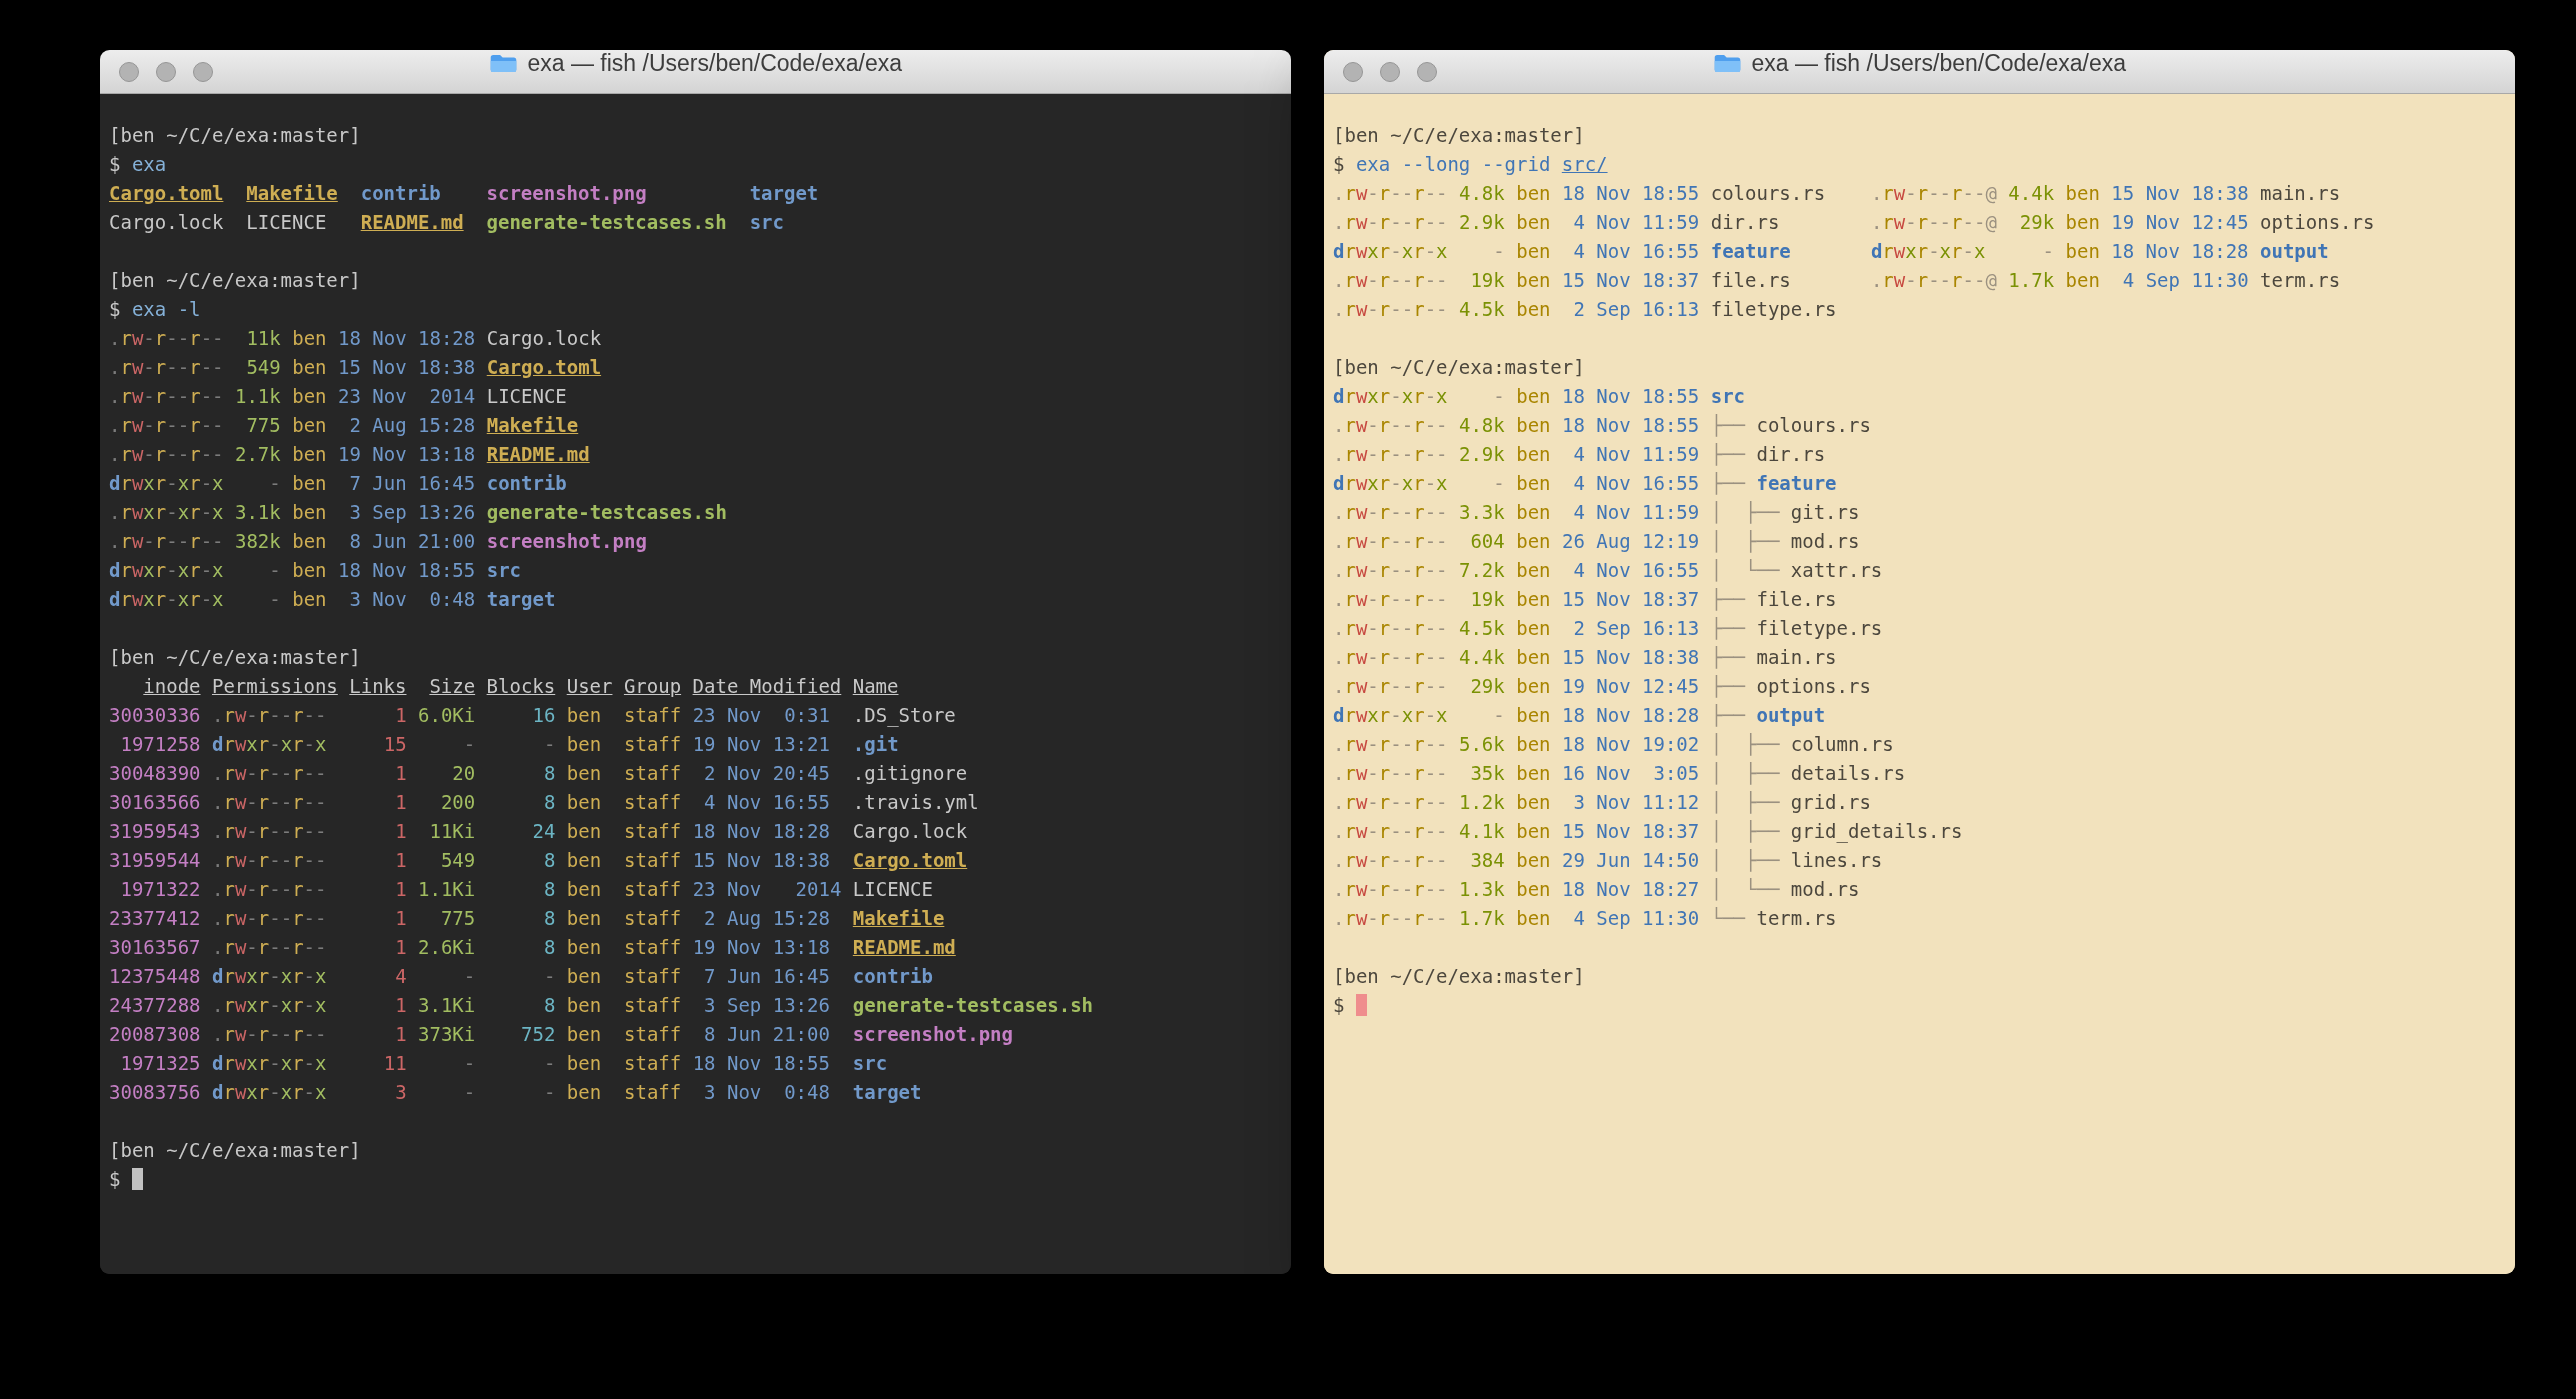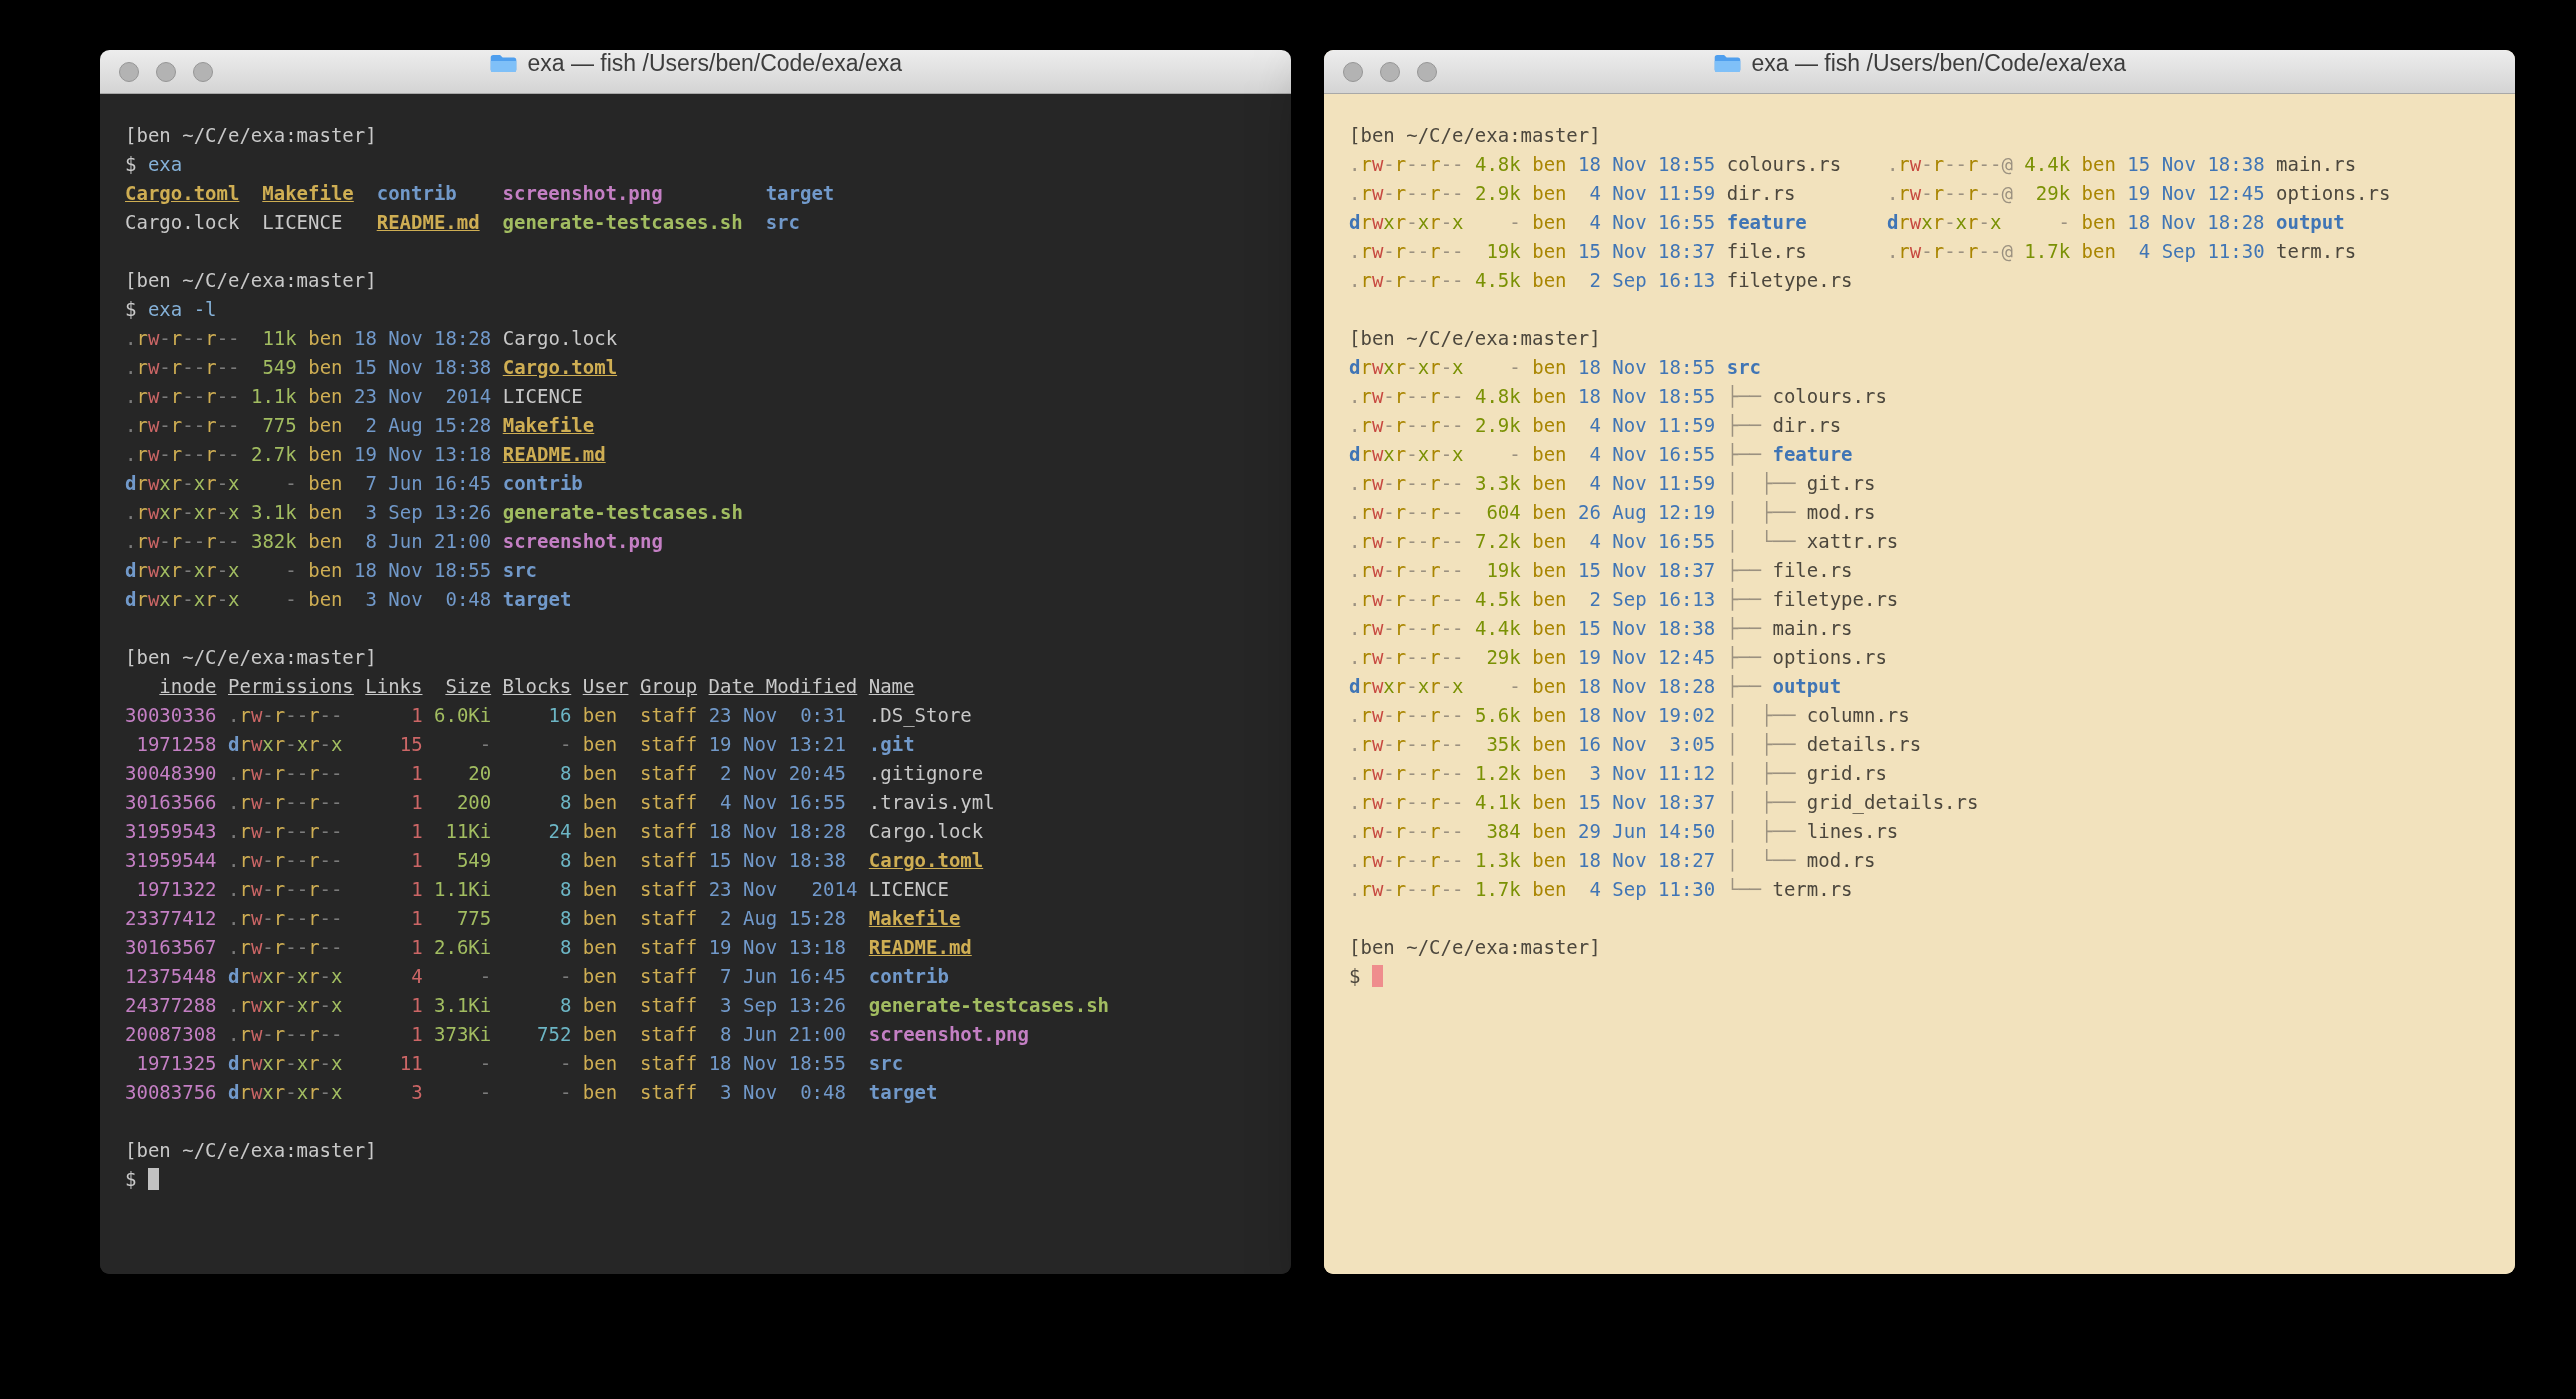--- a/index.html
+++ b/index.html
@@ -47,21 +47,21 @@
   .title {
     display:flex; align-items:center; gap:9.6px;
     font-family:"Liberation Sans", sans-serif;
     font-size:23px; font-weight:500;
     color:#3d3d3d;
   }
   .folder-icon { width:29px; height:23px; flex:0 0 auto; }
 
   .terminal {
     height:1180px;
-    padding:27px 25px;
+    padding:27px 9px;
     font-size:19px;
     line-height:29px;
     background:var(--bg);
     color:var(--fg);
     cursor:text;
   }
   .line { white-space:pre; min-height:29px; }
 
   .c-fg   { color:var(--fg); }
   .c-cmd  { color:var(--cmd); }
@@ -149,20 +149,21 @@
     <div class="title">
       <svg class="folder-icon" viewBox="0 0 34 26">
         <path d="M2 6 C2 4 3 3 5 3 L13 3 L16 6 L29 6 C31 6 32 7 32 9 L32 20 C32 22 31 23 29 23 L5 23 C3 23 2 22 2 20 Z" fill="#4f9fee"></path>
         <path d="M2 10 L32 10 L32 20 C32 22 31 23 29 23 L5 23 C3 23 2 22 2 20 Z" fill="#7fc0f8"></path>
       </svg>
       <span>exa — fish  /Users/ben/Code/exa/exa</span>
     </div>
   </div>
   <div class="terminal">
       <div class="line"><span class="c-fg">[ben ~/C/e/exa:master]</span></div>
+      <div class="line"><span class="c-fg">$ </span><span class="c-cmd">exa --long --grid </span><span class="c-cmdu">src/</span></div>
       <div class="line"><span class="c-gry">.</span><span class="c-yel">r</span><span class="c-red">w</span><span class="c-gry">-</span><span class="c-yel">r</span><span class="c-gry">-</span><span class="c-gry">-</span><span class="c-yel">r</span><span class="c-gry">-</span><span class="c-gry">-</span><span class="c-fg"> </span><span class="c-grn">4.8k</span><span class="c-fg"> </span><span class="c-yel">ben</span><span class="c-fg"> </span><span class="c-blu">18 Nov 18:55</span><span class="c-fg"> </span><span class="c-fg">colours.rs</span><span class="c-fg">    </span><span class="c-gry">.</span><span class="c-yel">r</span><span class="c-red">w</span><span class="c-gry">-</span><span class="c-yel">r</span><span class="c-gry">-</span><span class="c-gry">-</span><span class="c-yel">r</span><span class="c-gry">-</span><span class="c-gry">-</span><span class="c-gry">@</span><span class="c-fg"> </span><span class="c-grn">4.4k</span><span class="c-fg"> </span><span class="c-yel">ben</span><span class="c-fg"> </span><span class="c-blu">15 Nov 18:38</span><span class="c-fg"> </span><span class="c-fg">main.rs</span></div>
       <div class="line"><span class="c-gry">.</span><span class="c-yel">r</span><span class="c-red">w</span><span class="c-gry">-</span><span class="c-yel">r</span><span class="c-gry">-</span><span class="c-gry">-</span><span class="c-yel">r</span><span class="c-gry">-</span><span class="c-gry">-</span><span class="c-fg"> </span><span class="c-grn">2.9k</span><span class="c-fg"> </span><span class="c-yel">ben</span><span class="c-fg"> </span><span class="c-blu"> 4 Nov 11:59</span><span class="c-fg"> </span><span class="c-fg">dir.rs</span><span class="c-fg">        </span><span class="c-gry">.</span><span class="c-yel">r</span><span class="c-red">w</span><span class="c-gry">-</span><span class="c-yel">r</span><span class="c-gry">-</span><span class="c-gry">-</span><span class="c-yel">r</span><span class="c-gry">-</span><span class="c-gry">-</span><span class="c-gry">@</span><span class="c-fg"> </span><span class="c-grn"> 29k</span><span class="c-fg"> </span><span class="c-yel">ben</span><span class="c-fg"> </span><span class="c-blu">19 Nov 12:45</span><span class="c-fg"> </span><span class="c-fg">options.rs</span></div>
       <div class="line"><span class="c-dir">d</span><span class="c-yel">r</span><span class="c-red">w</span><span class="c-grn">x</span><span class="c-yel">r</span><span class="c-gry">-</span><span class="c-grn">x</span><span class="c-yel">r</span><span class="c-gry">-</span><span class="c-grn">x</span><span class="c-fg"> </span><span class="c-gry">   -</span><span class="c-fg"> </span><span class="c-yel">ben</span><span class="c-fg"> </span><span class="c-blu"> 4 Nov 16:55</span><span class="c-fg"> </span><span class="c-dir">feature</span><span class="c-fg">       </span><span class="c-dir">d</span><span class="c-yel">r</span><span class="c-red">w</span><span class="c-grn">x</span><span class="c-yel">r</span><span class="c-gry">-</span><span class="c-grn">x</span><span class="c-yel">r</span><span class="c-gry">-</span><span class="c-grn">x</span><span class="c-gry">     -</span><span class="c-fg"> </span><span class="c-yel">ben</span><span class="c-fg"> </span><span class="c-blu">18 Nov 18:28</span><span class="c-fg"> </span><span class="c-dir">output</span></div>
       <div class="line"><span class="c-gry">.</span><span class="c-yel">r</span><span class="c-red">w</span><span class="c-gry">-</span><span class="c-yel">r</span><span class="c-gry">-</span><span class="c-gry">-</span><span class="c-yel">r</span><span class="c-gry">-</span><span class="c-gry">-</span><span class="c-fg"> </span><span class="c-grn"> 19k</span><span class="c-fg"> </span><span class="c-yel">ben</span><span class="c-fg"> </span><span class="c-blu">15 Nov 18:37</span><span class="c-fg"> </span><span class="c-fg">file.rs</span><span class="c-fg">       </span><span class="c-gry">.</span><span class="c-yel">r</span><span class="c-red">w</span><span class="c-gry">-</span><span class="c-yel">r</span><span class="c-gry">-</span><span class="c-gry">-</span><span class="c-yel">r</span><span class="c-gry">-</span><span class="c-gry">-</span><span class="c-gry">@</span><span class="c-fg"> </span><span class="c-grn">1.7k</span><span class="c-fg"> </span><span class="c-yel">ben</span><span class="c-fg"> </span><span class="c-blu"> 4 Sep 11:30</span><span class="c-fg"> </span><span class="c-fg">term.rs</span></div>
       <div class="line"><span class="c-gry">.</span><span class="c-yel">r</span><span class="c-red">w</span><span class="c-gry">-</span><span class="c-yel">r</span><span class="c-gry">-</span><span class="c-gry">-</span><span class="c-yel">r</span><span class="c-gry">-</span><span class="c-gry">-</span><span class="c-fg"> </span><span class="c-grn">4.5k</span><span class="c-fg"> </span><span class="c-yel">ben</span><span class="c-fg"> </span><span class="c-blu"> 2 Sep 16:13</span><span class="c-fg"> </span><span class="c-fg">filetype.rs</span></div>
       <div class="line"></div>
       <div class="line"><span class="c-fg">[ben ~/C/e/exa:master]</span></div>
       <div class="line"><span class="c-dir">d</span><span class="c-yel">r</span><span class="c-red">w</span><span class="c-grn">x</span><span class="c-yel">r</span><span class="c-gry">-</span><span class="c-grn">x</span><span class="c-yel">r</span><span class="c-gry">-</span><span class="c-grn">x</span><span class="c-fg"> </span><span class="c-gry">   -</span><span class="c-fg"> </span><span class="c-yel">ben</span><span class="c-fg"> </span><span class="c-blu">18 Nov 18:55</span><span class="c-fg"> </span><span class="c-dir">src</span></div>
       <div class="line"><span class="c-gry">.</span><span class="c-yel">r</span><span class="c-red">w</span><span class="c-gry">-</span><span class="c-yel">r</span><span class="c-gry">-</span><span class="c-gry">-</span><span class="c-yel">r</span><span class="c-gry">-</span><span class="c-gry">-</span><span class="c-fg"> </span><span class="c-grn">4.8k</span><span class="c-fg"> </span><span class="c-yel">ben</span><span class="c-fg"> </span><span class="c-blu">18 Nov 18:55</span><span class="c-fg"> </span><span class="c-gry">├── </span><span class="c-fg">colours.rs</span></div>
       <div class="line"><span class="c-gry">.</span><span class="c-yel">r</span><span class="c-red">w</span><span class="c-gry">-</span><span class="c-yel">r</span><span class="c-gry">-</span><span class="c-gry">-</span><span class="c-yel">r</span><span class="c-gry">-</span><span class="c-gry">-</span><span class="c-fg"> </span><span class="c-grn">2.9k</span><span class="c-fg"> </span><span class="c-yel">ben</span><span class="c-fg"> </span><span class="c-blu"> 4 Nov 11:59</span><span class="c-fg"> </span><span class="c-gry">├── </span><span class="c-fg">dir.rs</span></div>

